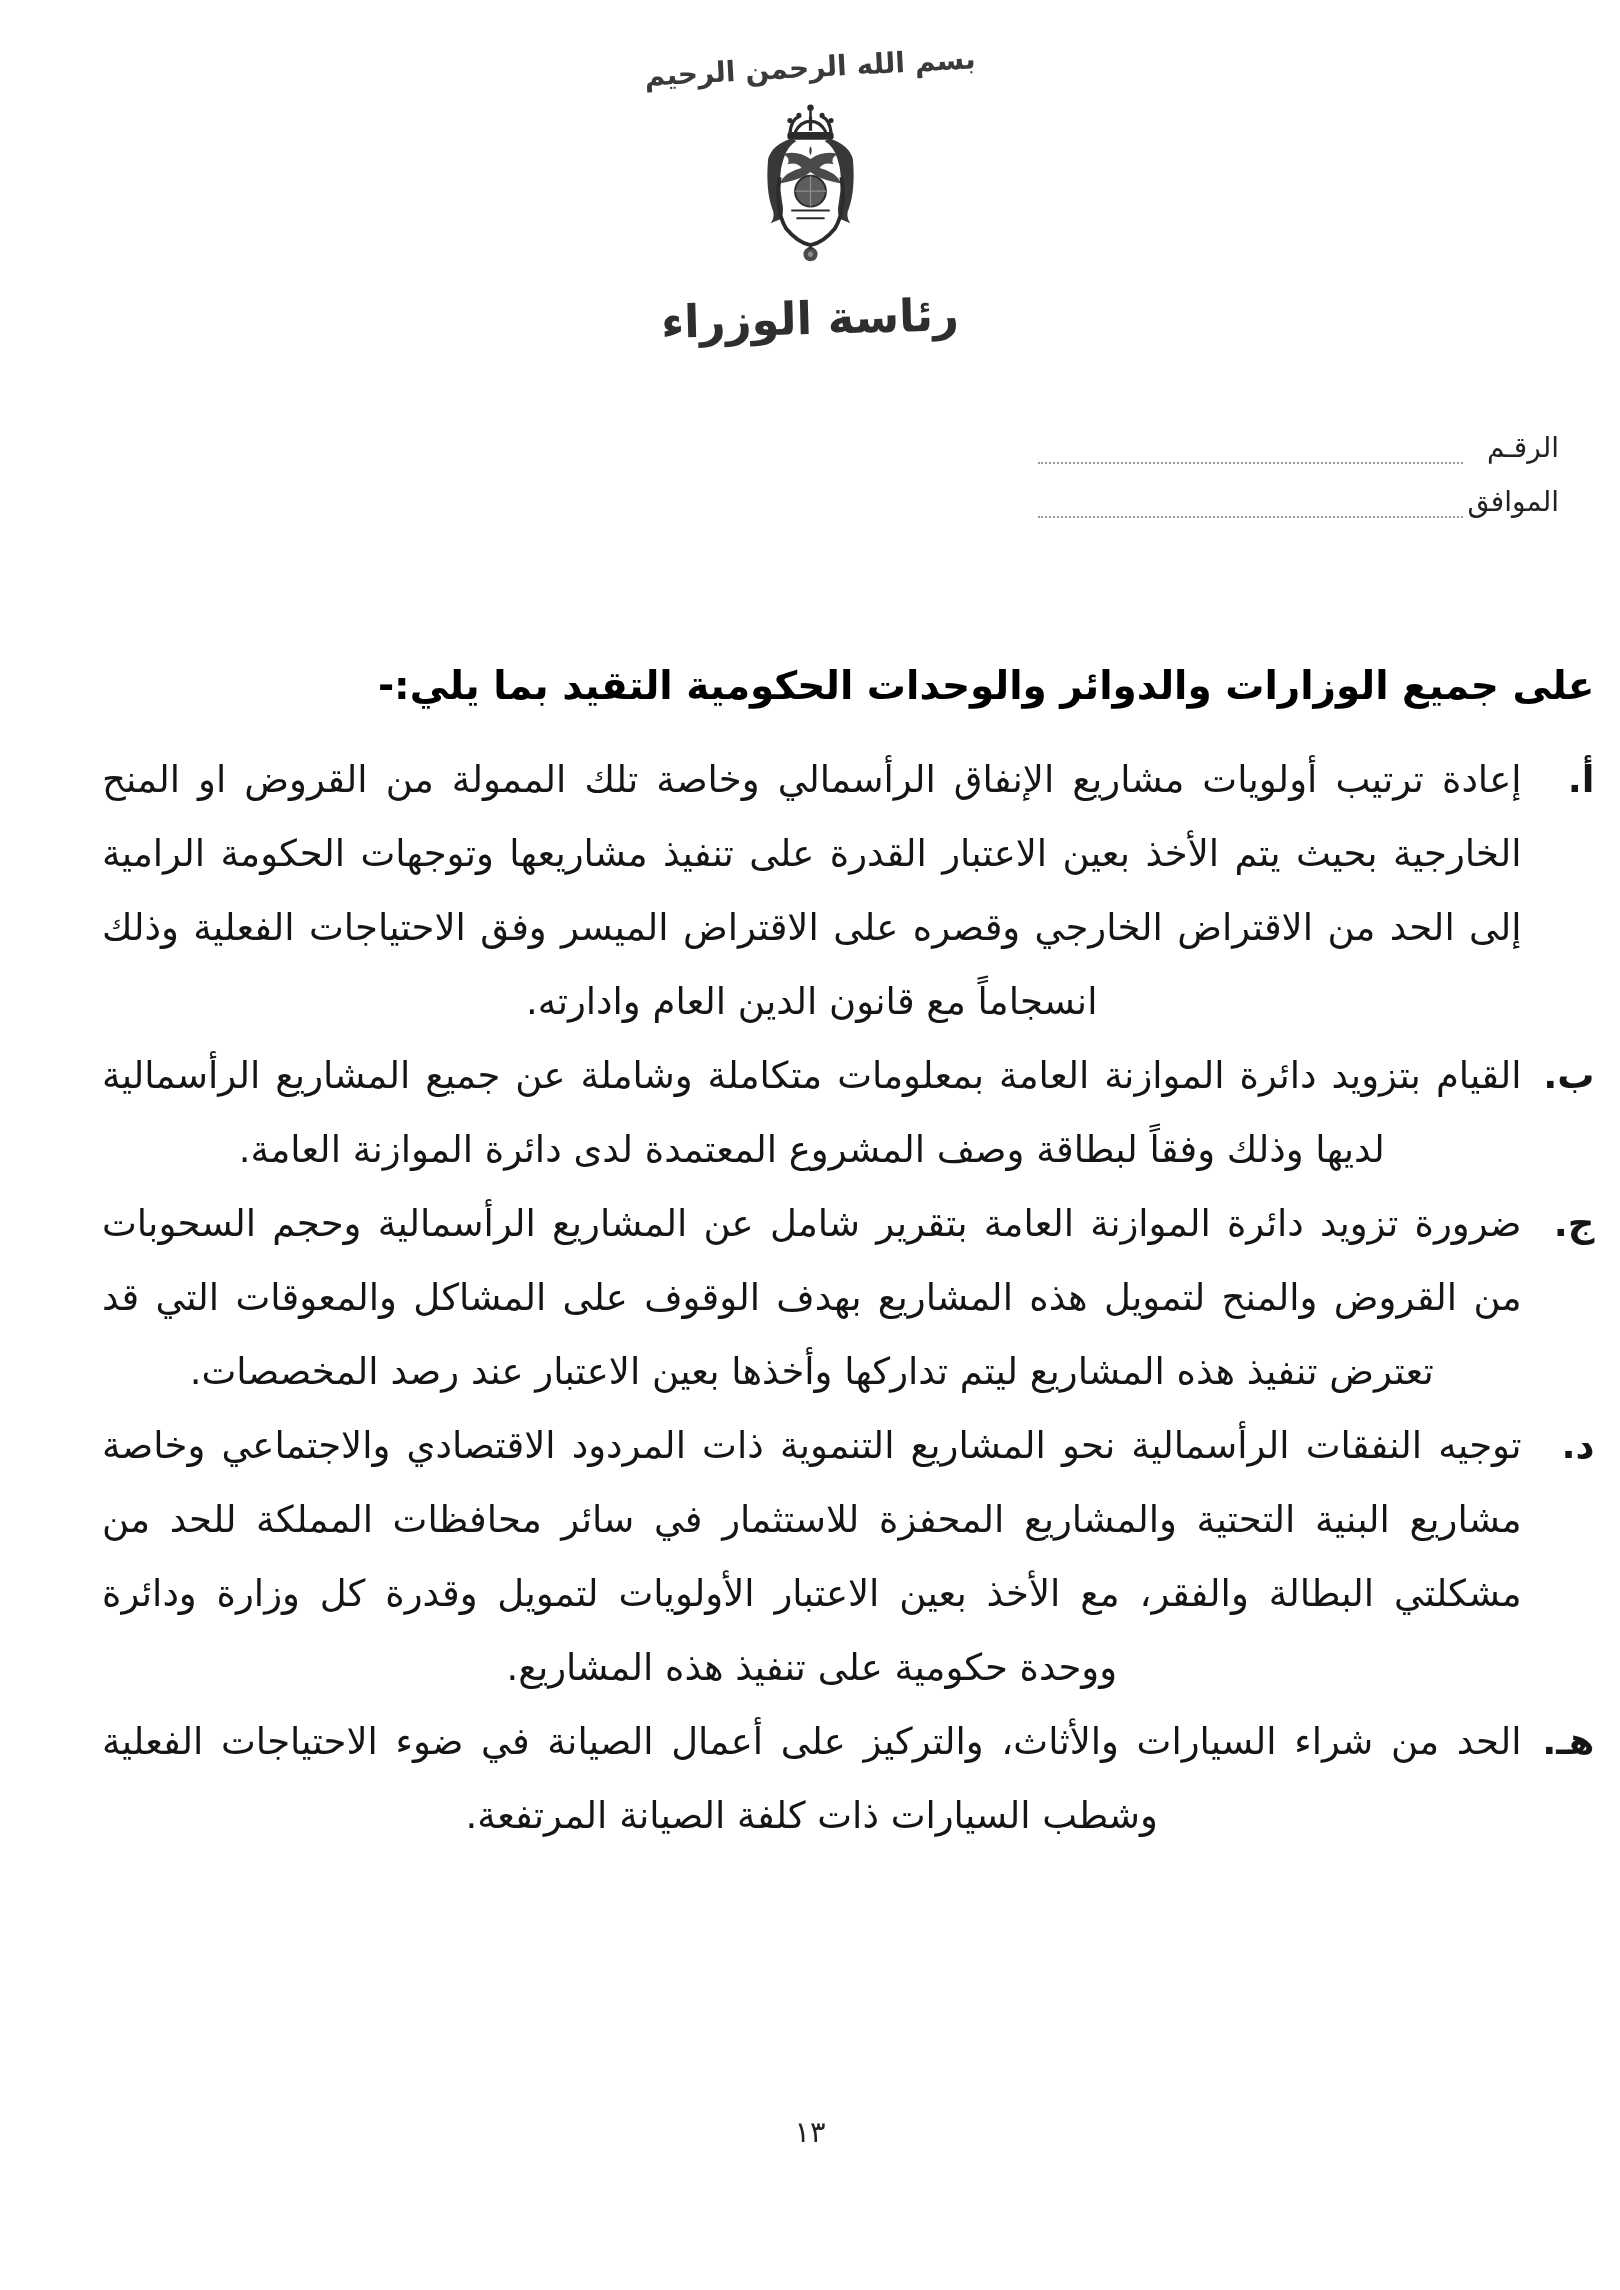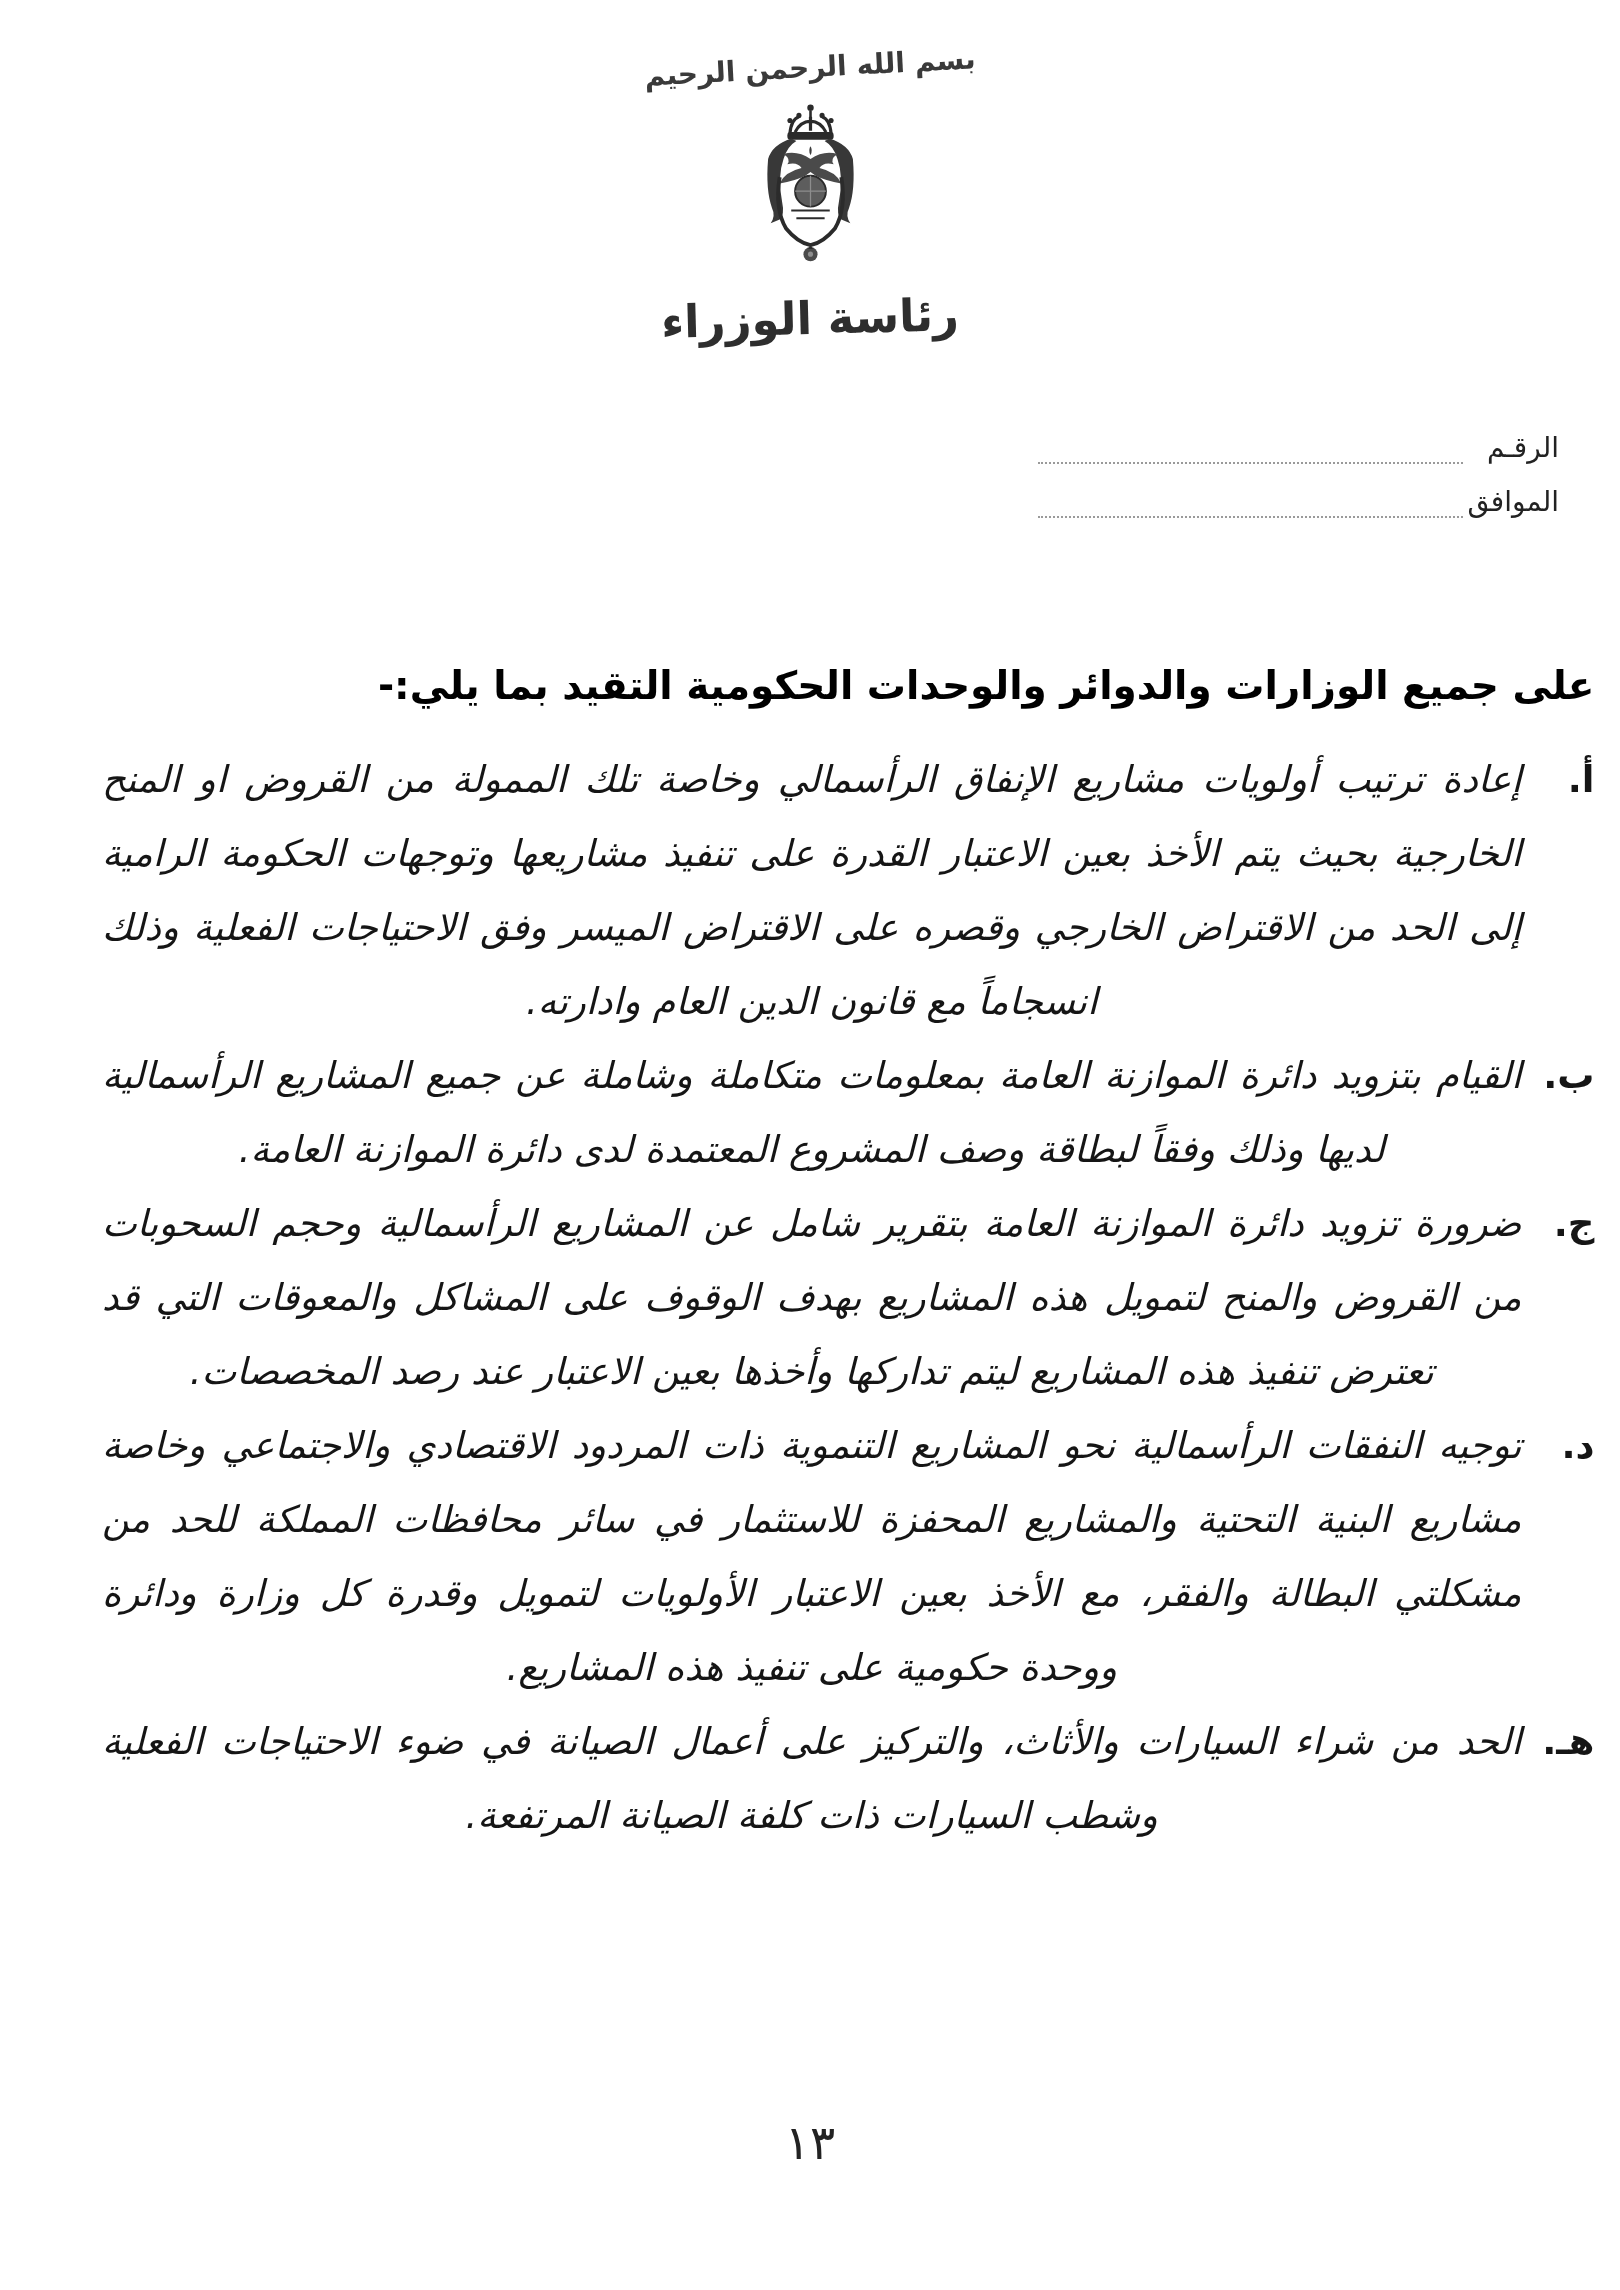--- a/index.html
+++ b/index.html
@@ -93,29 +93,28 @@
     font-weight:bold;
     color:#151515;
   }
   .item-text{
     flex:1;
     font-size:37px;
     line-height:74px;
     text-align:justify;
     text-align-last:center;
     color:#151515;
-    font-style:italic;
   }
   
   .page-number{
     position:absolute;
     top:2115px;
     left:0;right:0;
     text-align:center;
-    font-size:47px;
+    font-size:29px;
     color:#222;
   }
 </style>
 </head>
 <body>
 
 <div class="page">
 
   <div class="header">
 

